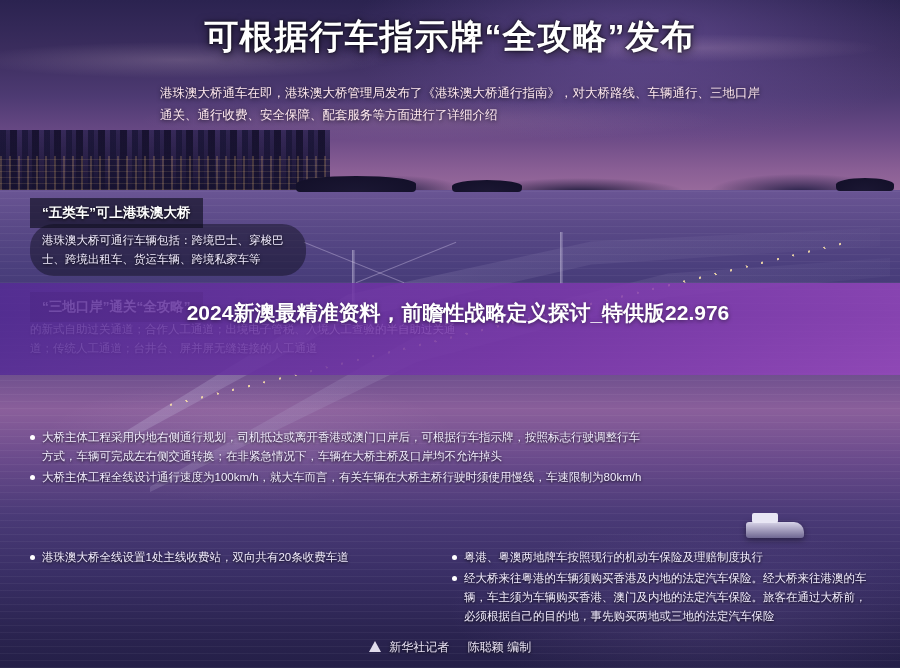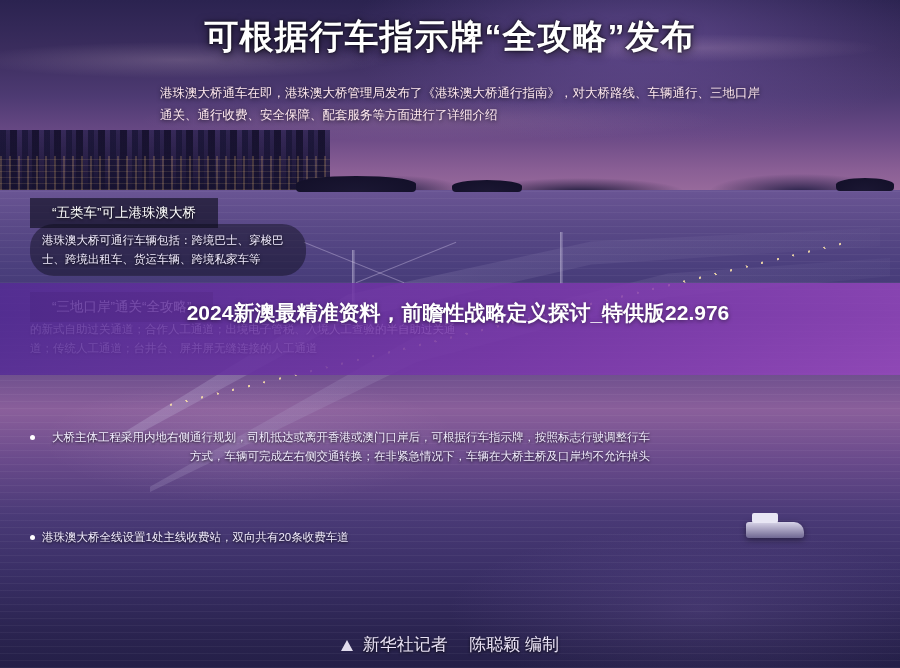--- a/index.html
+++ b/index.html
@@ -141,22 +141,22 @@
     text-shadow: 0 1px 4px rgba(0,0,0,.8);
     margin-left: 12px;
   }
 
   
   .card-title {
     position: absolute;
     background: rgba(12,12,28,.62);
     color: #ffffff;
     font-size: 13.5px;
-    font-weight: normal;
-    padding: 6px 22px;
+    font-weight: bold;
+    padding: 6px 12px;
     white-space: nowrap;
     text-shadow: 0 1px 3px rgba(0,0,0,.9);
   }
   .card-title .gap { display: inline-block; width: 22px; }
   .card-body {
     position: absolute;
     color: #f2ecff;
     font-size: 11.5px;
     line-height: 19px;
     text-shadow: 0 1px 3px rgba(0,0,0,.9);
@@ -194,21 +194,21 @@
     text-shadow: 0 1px 4px rgba(0,0,0,.5);
     text-align: center;
   }
 
   
   .credit {
     position: absolute;
     left: 0; bottom: 12px; width: 900px;
     text-align: center;
     color: #e9e2f5;
-    font-size: 17px;
+    font-size: 12px;
     text-shadow: 0 1px 3px rgba(0,0,0,.85);
   }
   .credit .logo {
     display: inline-block;
     width: 12px; height: 12px;
     margin-right: 5px;
     vertical-align: -2px;
     position: relative;
   }
   .credit .logo:before {
@@ -254,35 +254,47 @@
   </div>
 
   <div class="card-title" style="left:30px; top:292px;">“三地口岸”通关“全攻略”</div>
   <div class="card-body" style="left:30px; top:320px; width:430px;">
     <div class="btext">的新式自助过关通道；合作人工通道；出境电子管税、入境人工查验的半自助过关通道；传统人工通道；台井台、屏并屏无缝连接的人工通道</div>
   </div>
 
   <div class="overlay-banner"></div>
   <div class="overlay-text">2024新澳最精准资料，前瞻性战略定义探讨_特供版22.976</div>
 
-  <div class="card-body" style="left:30px; top:428px; width:620px;text-align:right;">
+  <div class="card-body" style="left:30px; top:428px; width:620px;">
     <div class="bullet-row">
       <div class="dot"></div>
       <div class="btext">大桥主体工程采用内地右侧通行规划，司机抵达或离开香港或澳门口岸后，可根据行车指示牌，按照标志行驶调整行车方式，车辆可完成左右侧交通转换；在非紧急情况下，车辆在大桥主桥及口岸均不允许掉头</div>
     </div>
-  </div>
-
-  <div class="card-body" style="left:30px; top:528px; width:394px;">
+    <div class="bullet-row">
+      <div class="dot"></div>
+      <div class="btext">大桥主体工程全线设计通行速度为100km/h，就大车而言，有关车辆在大桥主桥行驶时须使用慢线，车速限制为80km/h</div>
+    </div>
+  </div>
+
+  <div class="card-body" style="left:30px; top:548px; width:394px;">
     <div class="bullet-row">
       <div class="dot"></div>
       <div class="btext">港珠澳大桥全线设置1处主线收费站，双向共有20条收费车道</div>
     </div>
   </div>
 
   <div class="card-body" style="left:452px; top:548px; width:418px;">
+    <div class="bullet-row">
+      <div class="dot"></div>
+      <div class="btext">粤港、粤澳两地牌车按照现行的机动车保险及理赔制度执行</div>
+    </div>
+    <div class="bullet-row">
+      <div class="dot"></div>
+      <div class="btext">经大桥来往粤港的车辆须购买香港及内地的法定汽车保险。经大桥来往港澳的车辆，车主须为车辆购买香港、澳门及内地的法定汽车保险。旅客在通过大桥前，必须根据自己的目的地，事先购买两地或三地的法定汽车保险</div>
+    </div>
   </div>
 
   <div class="credit">
     <span class="logo"></span>
     <span>新华社记者</span>
     <span class="sep"></span>
     <span>陈聪颖 编制</span>
   </div>
 
 </div>

